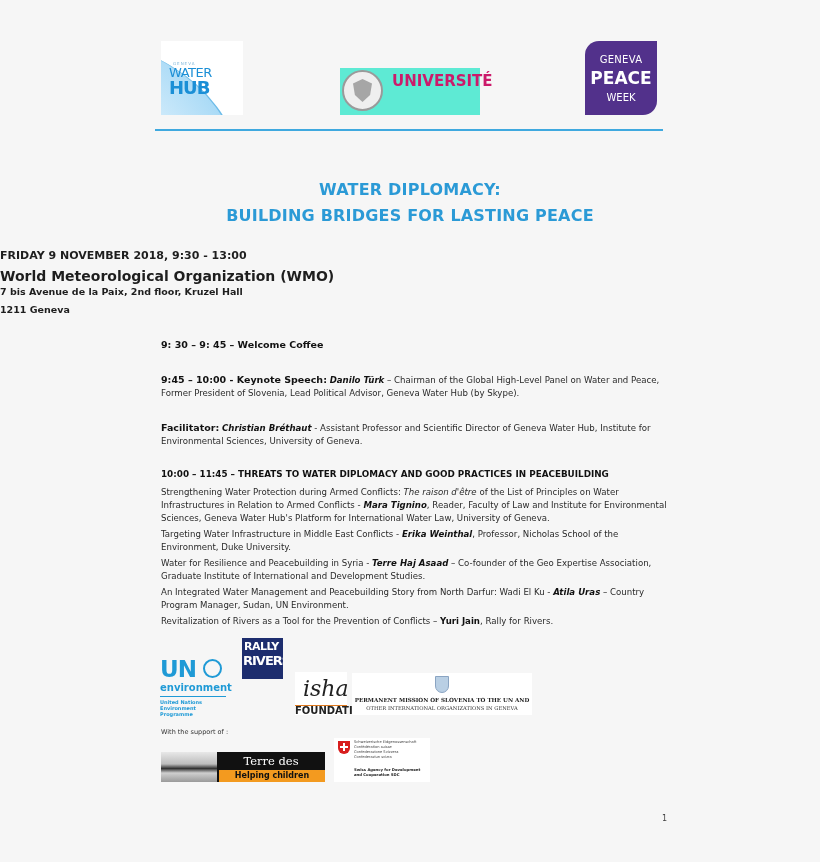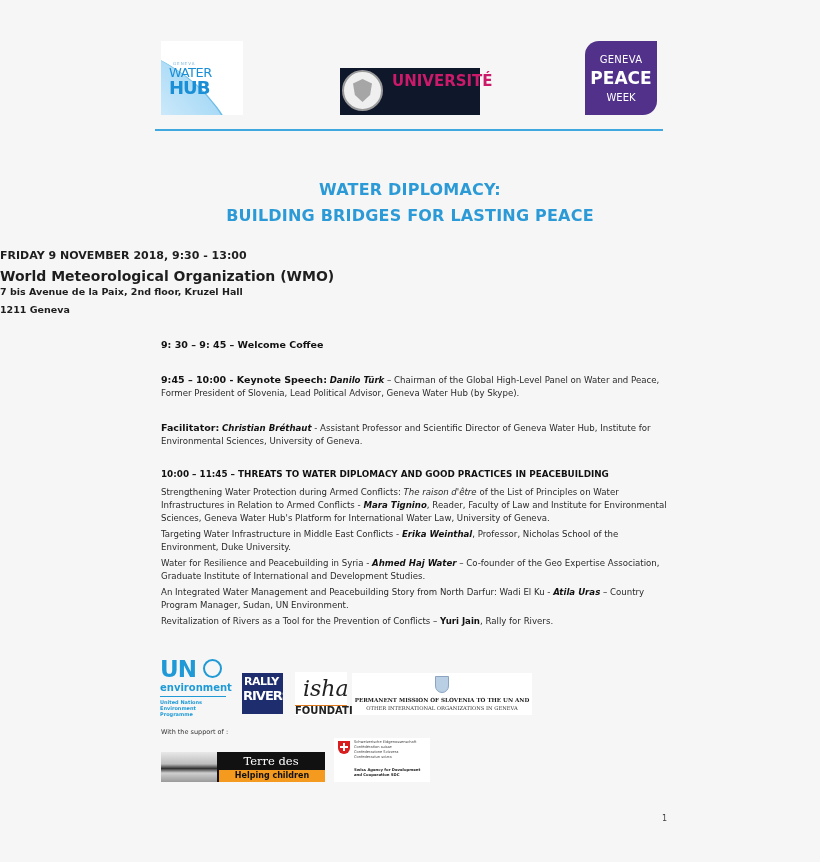--- a/index.html
+++ b/index.html
@@ -16,21 +16,21 @@
     .waterhub .quarter {
       position: absolute; left: 0; top: 0; width: 164px; height: 148px;
       border-radius: 0 100% 0 0; transform: translateX(-82px);
       background: radial-gradient(circle at 0% 100%, #ffffff 0%, #d3ecfb 45%, #8fcff3 90%, #3aa6e0 100%);
       border-right: 2px solid #6cbbe8;
     }
     .waterhub .small { position: absolute; left: 12px; top: 20px; font-size: 4px; color: #7fb7da; letter-spacing: 1px; }
     .waterhub .water { position: absolute; left: 8px; top: 25px; font-family: "DejaVu Sans", sans-serif; font-weight: normal; font-size: 13px; color: #1b8fd6; line-height: 13px; letter-spacing: -0.5px; }
     .waterhub .hub { position: absolute; left: 8px; top: 36px; font-weight: bold; font-size: 18px; color: #1b8fd6; line-height: 22px; letter-spacing: -1px; }
 
-    .unige { left: 340px; top: 68px; width: 140px; height: 47px; background: #0f172a; }
+    .unige { left: 340px; top: 68px; width: 140px; height: 47px; background: #5eead4; }
     .unige .seal {
       position: absolute; left: 2px; top: 2px; width: 41px; height: 41px; border-radius: 50%;
       border: 2px solid #9a9a9a; box-sizing: border-box; background: #efefef;
     }
     .unige .seal::after {
       content: ""; position: absolute; left: 9px; top: 7px; width: 19px; height: 23px;
       background: #a6a6a6; clip-path: polygon(50% 0, 100% 20%, 90% 70%, 50% 100%, 10% 70%, 0 20%);
     }
     .unige .t1, .unige .t2 { position: absolute; left: 52px; font-weight: bold; color: #cc1a6b; font-size: 15px; line-height: 17px; }
     .unige .t1 { top: 5px; }
@@ -65,21 +65,21 @@
     .hb { font-weight: bold; font-size: 9.5px; color: #111; }
 
     
     .unep { left: 160px; top: 657px; width: 66px; height: 58px; }
     .unep .un { position: absolute; left: 0; top: 0; font-weight: bold; font-size: 23px; color: #1f9ad6; line-height: 24px; letter-spacing: -1px; }
     .unep .globe { position: absolute; left: 43px; top: 2px; width: 19px; height: 19px; border-radius: 50%; border: 2px solid #1f9ad6; box-sizing: border-box; }
     .unep .env { position: absolute; left: 0; top: 25px; font-weight: bold; font-size: 10px; color: #1f9ad6; }
     .unep .line { position: absolute; left: 0; top: 39px; width: 66px; height: 1px; background: #1f9ad6; }
     .unep .sub { position: absolute; left: 0; top: 42px; font-size: 5px; line-height: 6px; color: #1f9ad6; font-weight: bold; }
 
-    .rally { left: 242px; top: 673px; width: 41px; height: 41px; background: #1d2d6e; color: #fff; font-weight: bold; overflow: hidden; }
+    .rally { left: 242px; top: 638px; width: 41px; height: 41px; background: #1d2d6e; color: #fff; font-weight: bold; overflow: hidden; }
     .rally .r1 { position: absolute; left: 2px; top: 3px; font-size: 11px; line-height: 11px; letter-spacing: -0.5px; }
     .rally .r2 { position: absolute; left: 1px; top: 16px; font-size: 13px; line-height: 13px; letter-spacing: -1px; }
 
     .isha { left: 295px; top: 672px; width: 52px; height: 43px; background: #fff; }
     .isha .word { position: absolute; left: 8px; top: 4px; font-family: "DejaVu Serif", serif; font-size: 22px; font-style: italic; color: #222; line-height: 26px; }
     .isha .found { position: absolute; left: 0; bottom: 0; width: 52px; height: 9px; border-top: 1px solid #e07a1f; font-size: 10px; text-align: center; color: #222; font-weight: bold; line-height: 9px; }
 
     .slo { left: 352px; top: 673px; width: 180px; height: 42px; background: #fff; text-align: center; }
     .slo .crest { position: absolute; left: 83px; top: 3px; width: 14px; height: 17px; background: #b9cfe4; border-radius: 0 0 7px 7px; border: 1px solid #8aa4c2; box-sizing: border-box; }
     .slo .l1 { position: absolute; left: 0; right: 0; top: 24px; font-family: "DejaVu Serif", serif; font-size: 5.6px; color: #222; font-weight: bold; white-space: nowrap; }
@@ -152,21 +152,21 @@
 
 <div class="abs prog" style="top:486px;">
   <span>Strengthening Water Protection during Armed Conflicts: </span><i>The raison d'être</i><span> of the List of Principles on Water Infrastructures in Relation to Armed Conflicts - </span><span class="bi">Mara Tignino</span><span>, Reader, Faculty of Law and Institute for Environmental Sciences, Geneva Water Hub's Platform for International Water Law, University of Geneva.</span>
 </div>
 
 <div class="abs prog" style="top:528px;">
   <span>Targeting Water Infrastructure in Middle East Conflicts - </span><span class="bi">Erika Weinthal</span><span>, Professor, Nicholas School of the Environment, Duke University.</span>
 </div>
 
 <div class="abs prog" style="top:557px;">
-  <span>Water for Resilience and Peacebuilding in Syria - </span><span class="bi">Ahmed Haj Water</span><span> – Co-founder of the Geo Expertise Association, Graduate Institute of International and Development Studies.</span>
+  <span>Water for Resilience and Peacebuilding in Syria - </span><span class="bi">Terre Haj Asaad</span><span> – Co-founder of the Geo Expertise Association, Graduate Institute of International and Development Studies.</span>
 </div>
 
 <div class="abs prog" style="top:586px;">
   <span>An Integrated Water Management and Peacebuilding Story from North Darfur: Wadi El Ku - </span><span class="bi">Atila Uras</span><span> – Country Program Manager, Sudan, UN Environment.</span>
 </div>
 
 <div class="abs prog" style="top:615px;">
   <span>Revitalization of Rivers as a Tool for the Prevention of Conflicts – </span><b>Yuri Jain</b><span>, Rally for Rivers.</span>
 </div>
 

